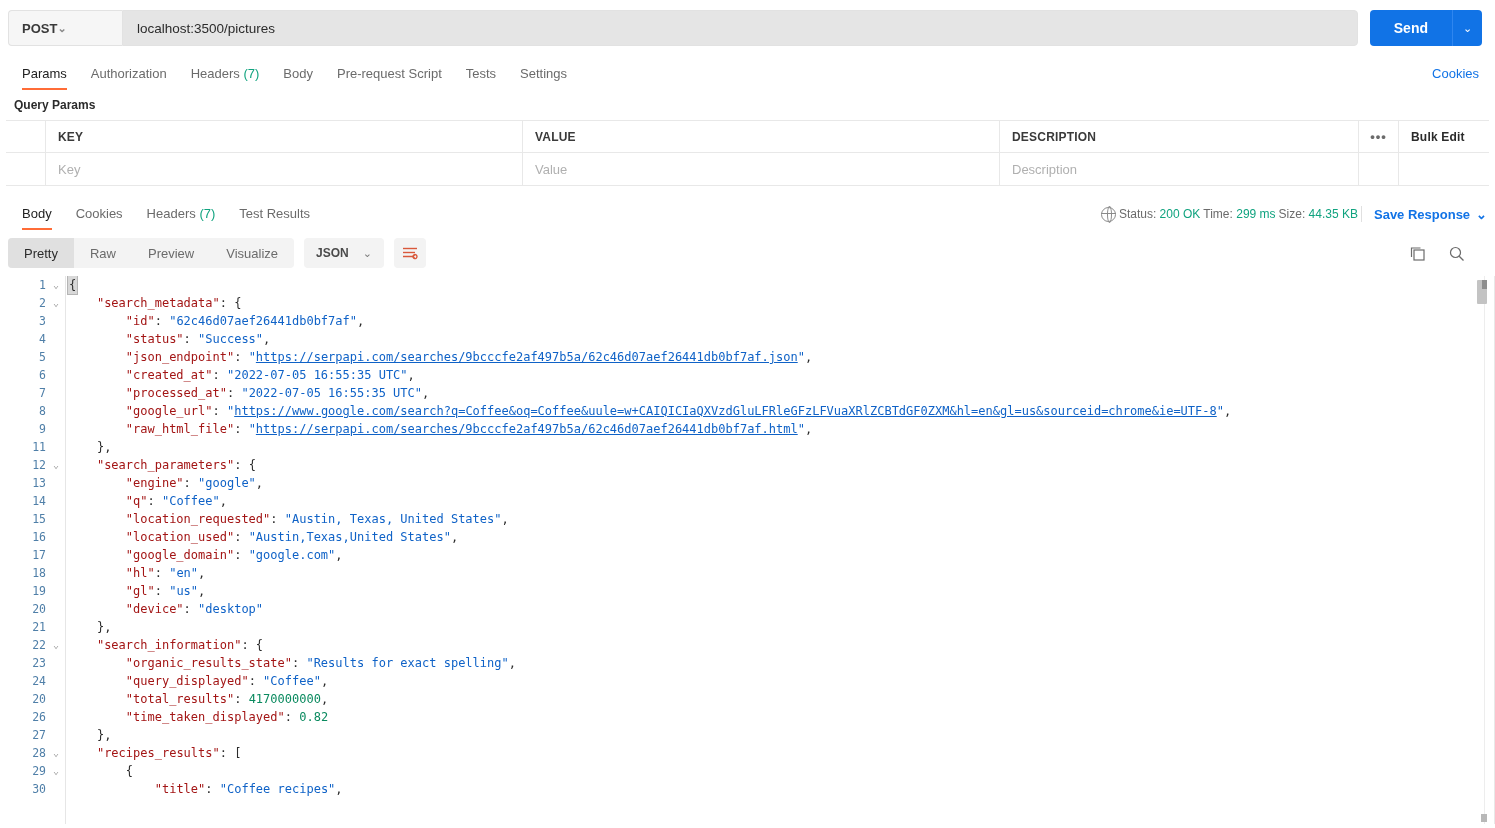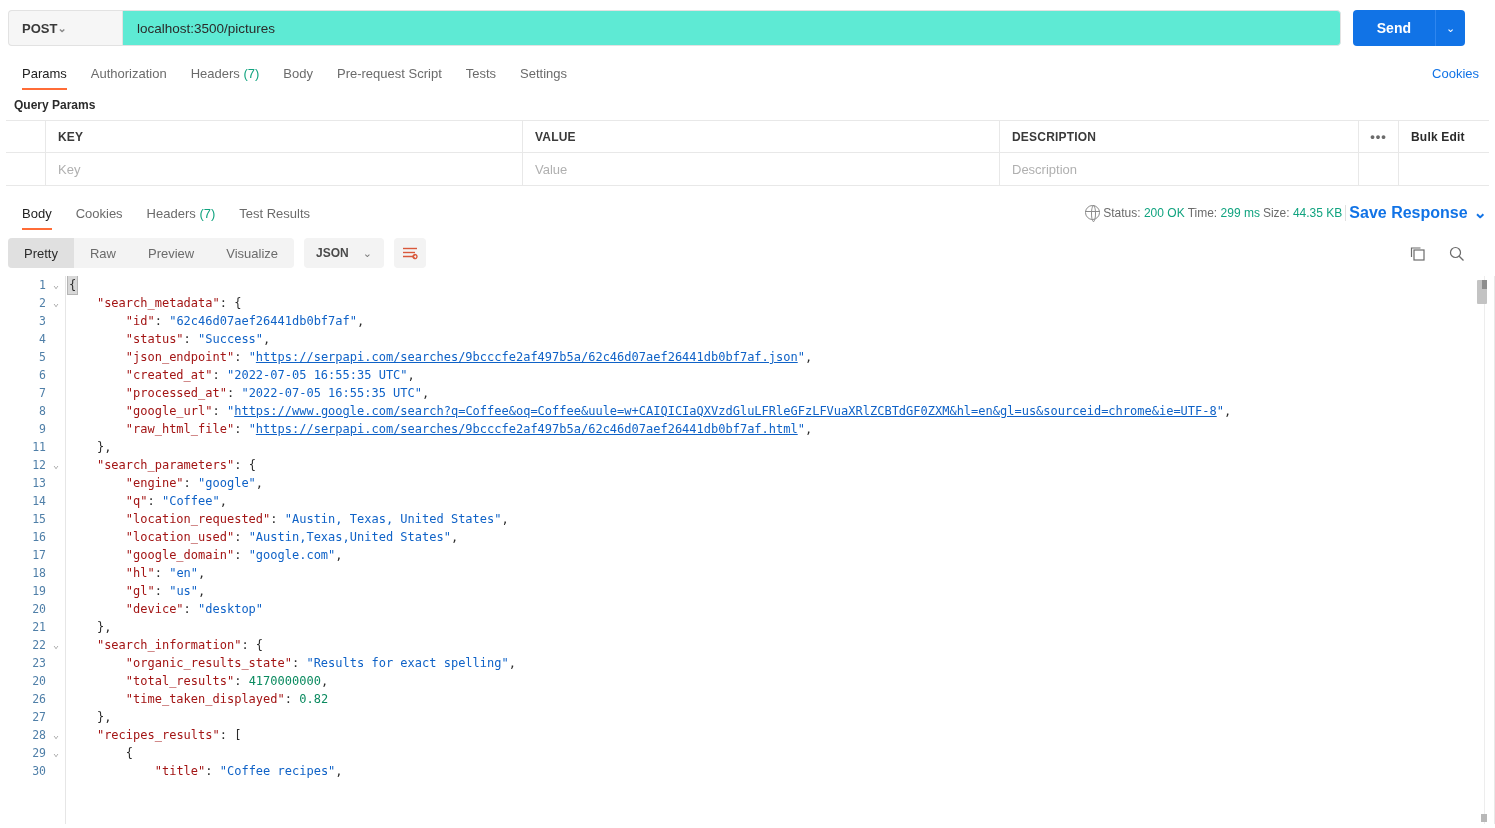--- a/index.html
+++ b/index.html
@@ -30,29 +30,29 @@
     font-size: 13px; font-weight: bold;
     color: #3a3a3a;
     justify-content: flex-start;
     cursor: pointer;
   }
   .method-select .caret { color: #8a8a8a; font-size: 11px; }
   .url-input {
     flex: 1; height: 36px;
     border: 1px solid #e2e2e2;
     border-radius: 0 4px 4px 0;
-    background: #5eead4;
+    background: #e5e5e5;
     display: flex; align-items: center;
     padding: 0 14px;
     font-size: 13.5px;
     color: #2b2b2b;
     cursor: text;
   }
   .send-wrap {
-    display: flex; margin-left: 12px; margin-right: 22px;
+    display: flex; margin-left: 12px; margin-right: 5px;
   }
   .send-btn {
     background: #1173e6;
     color: #fff;
     font-size: 14px; font-weight: bold;
     height: 36px;
     padding: 0 24px;
     border: none;
     border-radius: 4px 0 0 4px;
     display: flex; align-items: center;
@@ -150,22 +150,22 @@
     display: flex; align-items: center;
     gap: 3px;
     font-size: 12px; color: #6b6b6b;
     padding-bottom: 8px;
   }
   .meta .val-green { color: #10a37f; }
   .meta .divider {
     width: 1px; height: 16px; background: #e0e0e0;
   }
   .save-resp {
-    color: #1173e6; font-size: 16px; font-weight: bold;
-    display: flex; align-items: center; gap: 6px; cursor: pointer;
+    color: #1173e6; font-size: 13px; font-weight: bold;
+    display: flex; align-items: center; gap: 6px; cursor: pointer; margin-left: 9px;
   }
   .globe {
     width: 15px; height: 15px;
     border: 1.2px solid #8a8a8a; border-radius: 50%;
     position: relative;
   }
   .globe::before {
     content:""; position:absolute; left: 5.2px; top:-1.2px;
     width: 3px; height: 15px;
     border: 1.2px solid #8a8a8a; border-radius: 50%;
@@ -456,20 +456,21 @@
       <div class="crow"><span class="gutter-num">14</span><span class="gutter-fold"></span><span class="codeline">        <span class="k">"q"</span><span class="p">: </span><span class="s">"Coffee"</span><span class="p">,</span></span></div>
       <div class="crow"><span class="gutter-num">15</span><span class="gutter-fold"></span><span class="codeline">        <span class="k">"location_requested"</span><span class="p">: </span><span class="s">"Austin, Texas, United States"</span><span class="p">,</span></span></div>
       <div class="crow"><span class="gutter-num">16</span><span class="gutter-fold"></span><span class="codeline">        <span class="k">"location_used"</span><span class="p">: </span><span class="s">"Austin,Texas,United States"</span><span class="p">,</span></span></div>
       <div class="crow"><span class="gutter-num">17</span><span class="gutter-fold"></span><span class="codeline">        <span class="k">"google_domain"</span><span class="p">: </span><span class="s">"google.com"</span><span class="p">,</span></span></div>
       <div class="crow"><span class="gutter-num">18</span><span class="gutter-fold"></span><span class="codeline">        <span class="k">"hl"</span><span class="p">: </span><span class="s">"en"</span><span class="p">,</span></span></div>
       <div class="crow"><span class="gutter-num">19</span><span class="gutter-fold"></span><span class="codeline">        <span class="k">"gl"</span><span class="p">: </span><span class="s">"us"</span><span class="p">,</span></span></div>
       <div class="crow"><span class="gutter-num">20</span><span class="gutter-fold"></span><span class="codeline">        <span class="k">"device"</span><span class="p">: </span><span class="s">"desktop"</span></span></div>
       <div class="crow"><span class="gutter-num">21</span><span class="gutter-fold"></span><span class="codeline">    <span class="p">},</span></span></div>
       <div class="crow"><span class="gutter-num">22</span><span class="gutter-fold">⌄</span><span class="codeline">    <span class="k">"search_information"</span><span class="p">: {</span></span></div>
       <div class="crow"><span class="gutter-num">23</span><span class="gutter-fold"></span><span class="codeline">        <span class="k">"organic_results_state"</span><span class="p">: </span><span class="s">"Results for exact spelling"</span><span class="p">,</span></span></div>
+      <div class="crow"><span class="gutter-num">24</span><span class="gutter-fold"></span><span class="codeline">        <span class="k">"query_displayed"</span><span class="p">: </span><span class="s">"Coffee"</span><span class="p">,</span></span></div>
       <div class="crow"><span class="gutter-num">20</span><span class="gutter-fold"></span><span class="codeline">        <span class="k">"total_results"</span><span class="p">: </span><span class="n">4170000000</span><span class="p">,</span></span></div>
       <div class="crow"><span class="gutter-num">26</span><span class="gutter-fold"></span><span class="codeline">        <span class="k">"time_taken_displayed"</span><span class="p">: </span><span class="n">0.82</span></span></div>
       <div class="crow"><span class="gutter-num">27</span><span class="gutter-fold"></span><span class="codeline">    <span class="p">},</span></span></div>
       <div class="crow"><span class="gutter-num">28</span><span class="gutter-fold">⌄</span><span class="codeline">    <span class="k">"recipes_results"</span><span class="p">: [</span></span></div>
       <div class="crow"><span class="gutter-num">29</span><span class="gutter-fold">⌄</span><span class="codeline">        <span class="p">{</span></span></div>
       <div class="crow"><span class="gutter-num">30</span><span class="gutter-fold"></span><span class="codeline">            <span class="k">"title"</span><span class="p">: </span><span class="s">"Coffee recipes"</span><span class="p">,</span></span></div>
     </div>
   <div class="guide" style="left:65px;"></div>
   <div class="vscroll">
     <div class="vscroll-track"></div>

